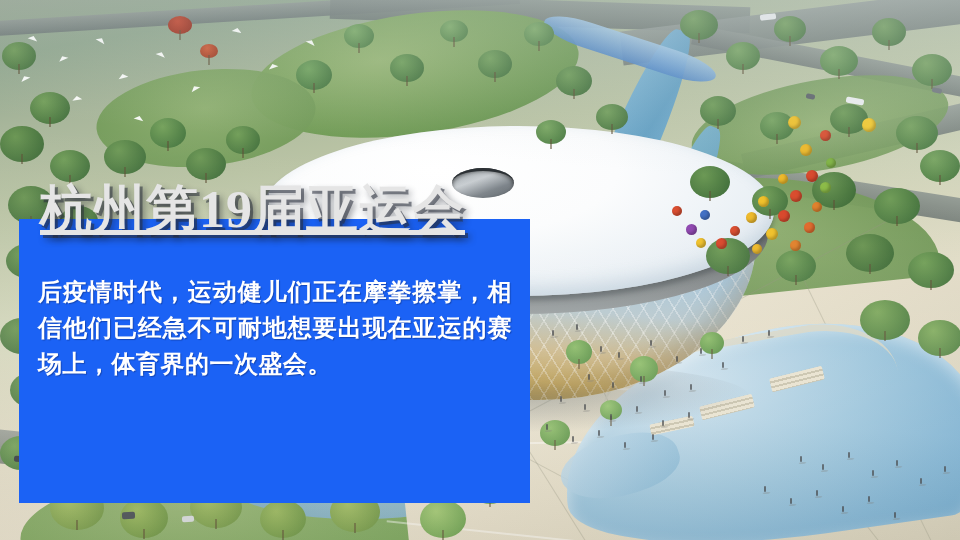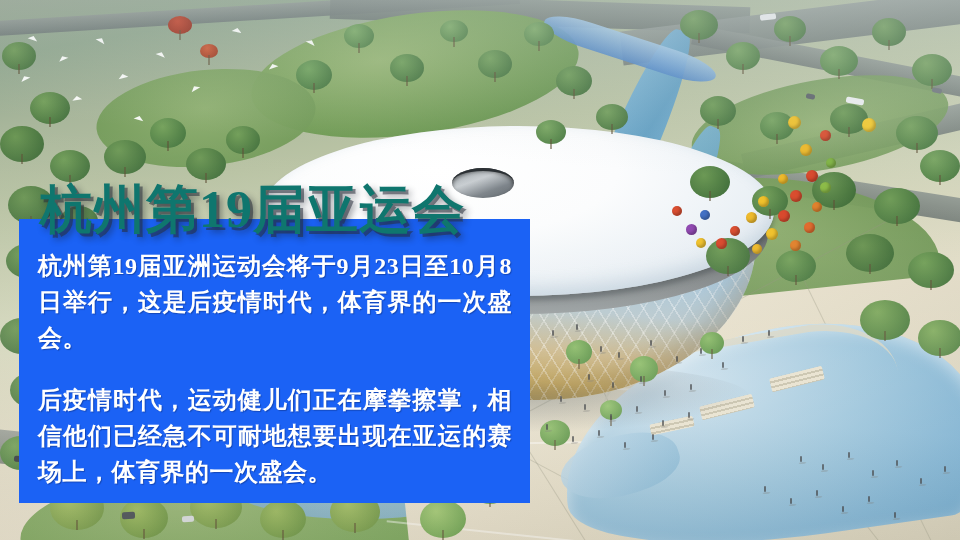--- a/index.html
+++ b/index.html
@@ -130,23 +130,23 @@
 
   
   .car{ position:absolute; border-radius:2px; }
 
   
   .grade{ position:absolute; inset:0; pointer-events:none;
       background:linear-gradient(185deg,rgba(205,215,218,.34),rgba(255,255,255,0) 32%,rgba(255,252,240,.10) 70%,rgba(120,110,85,.10)); }
 
   
   .title{ position:absolute; left:40px; top:182px; z-index:40;
-      font-size:52px; font-weight:700; color:#0f766e; letter-spacing:1px;
+      font-size:52px; font-weight:700; color:#e5e5e5; letter-spacing:1px;
       line-height:1.08; white-space:nowrap;
-      text-shadow:3px 3px 0 rgba(40,46,58,.55), 5px 5px 7px rgba(20,25,35,.45); }
+      text-shadow:3px 3px 0 rgba(40,46,58,.55), 5px 5px 7px rgba(20,25,35,.45);text-decoration:underline; }
 
   .panel{ position:absolute; left:19px; top:219px; width:511px; height:284px; z-index:30;
       background:#1b62f5; }
   .panel-body{ position:absolute; left:19px; top:248px; width:511px; z-index:35;
       padding:0 18px 0 19px; }
   .para{ color:#fff; font-size:24px; font-weight:700; line-height:36px;
       letter-spacing:.5px; text-align:justify; text-justify:inter-ideograph;
       text-shadow:1px 1px 1px rgba(0,0,30,.28); }
   .para.spacer{ height:26px; }
 </style>
@@ -361,18 +361,17 @@
     <div class="ppl" style="left:768px; top:330px;"></div>
 
     <div class="grade"></div>
   </div>
 
   <div class="title">杭州第19届亚运会</div>
 
   <div class="panel"></div>
 
   <div class="panel-body">
-    <p class="para">杭州第19届亚洲运动会将于9月23日至10月8日举行，这是后疫情时代，体育界的一次盛会。</p>
     <div class="para spacer"></div>
     <p class="para">后疫情时代，运动健儿们正在摩拳擦掌，相信他们已经急不可耐地想要出现在亚运的赛场上，体育界的一次盛会。</p>
   </div>
 
 </div>
 
 </body></html>

